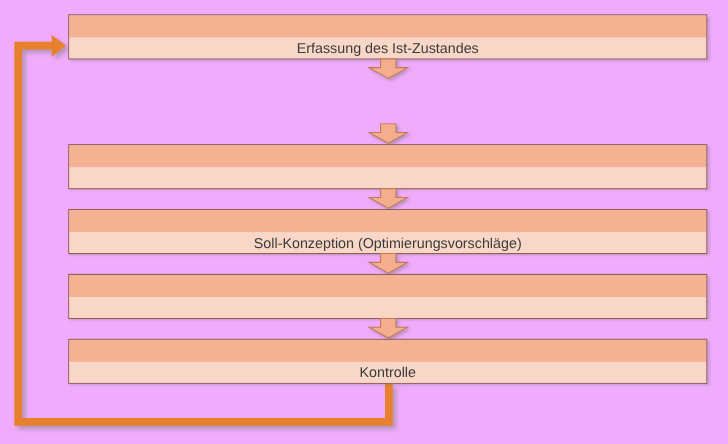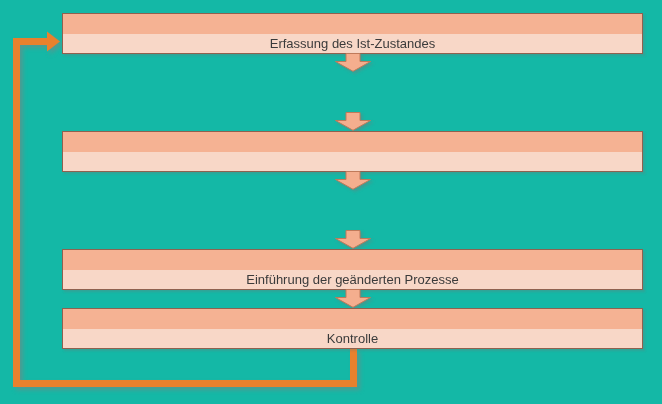--- a/index.html
+++ b/index.html
@@ -9,21 +9,21 @@
     --arrow-fill: #f4ae8e;
     --arrow-stroke: #c07a5a;
     --loop-orange: #e8812d;
     --text: #3b3b3b;
   }
   html, body { margin: 0; padding: 0; background: #ffffff; }
   .canvas {
     position: relative;
     width: 662px;
     height: 404px;
-    background: #14b8a6;
+    background: #f0abfc;
     overflow: hidden;
     font-family: "Liberation Sans", sans-serif;
   }
   .step {
     position: absolute;
     left: 62px;
     width: 581px;
     height: 41px;
     box-sizing: border-box;
     border: 1px solid var(--box-border);
@@ -103,29 +103,33 @@
 
   <div class="step" style="top:131px">
     <div class="band-top"></div>
     <div class="band-bottom"></div>
   </div>
 
   <svg class="down-arrow" style="top:171px" viewBox="0 0 38 19" aria-hidden="true">
     <path d="M12 0.5 H26 V8.5 H36.5 L19 18.3 L1.5 8.5 H12 Z"></path>
   </svg>
 
+  <div class="step" style="top:190px">
+    <div class="band-top"></div>
+    <div class="band-bottom"></div>
+    <span class="step-label">Soll-Konzeption (Optimierungsvorschläge)</span>
+  </div>
 
   <svg class="down-arrow" style="top:230px" viewBox="0 0 38 19" aria-hidden="true">
     <path d="M12 0.5 H26 V8.5 H36.5 L19 18.3 L1.5 8.5 H12 Z"></path>
   </svg>
 
   <div class="step" style="top:249px">
     <div class="band-top"></div>
     <div class="band-bottom"></div>
-    <span class="step-label">Einführung der geänderten Prozesse</span>
   </div>
 
   <svg class="down-arrow" style="top:289px" viewBox="0 0 38 19" aria-hidden="true">
     <path d="M12 0.5 H26 V8.5 H36.5 L19 18.3 L1.5 8.5 H12 Z"></path>
   </svg>
 
   <div class="step" style="top:308px">
     <div class="band-top"></div>
     <div class="band-bottom"></div>
     <span class="step-label">Kontrolle</span>

